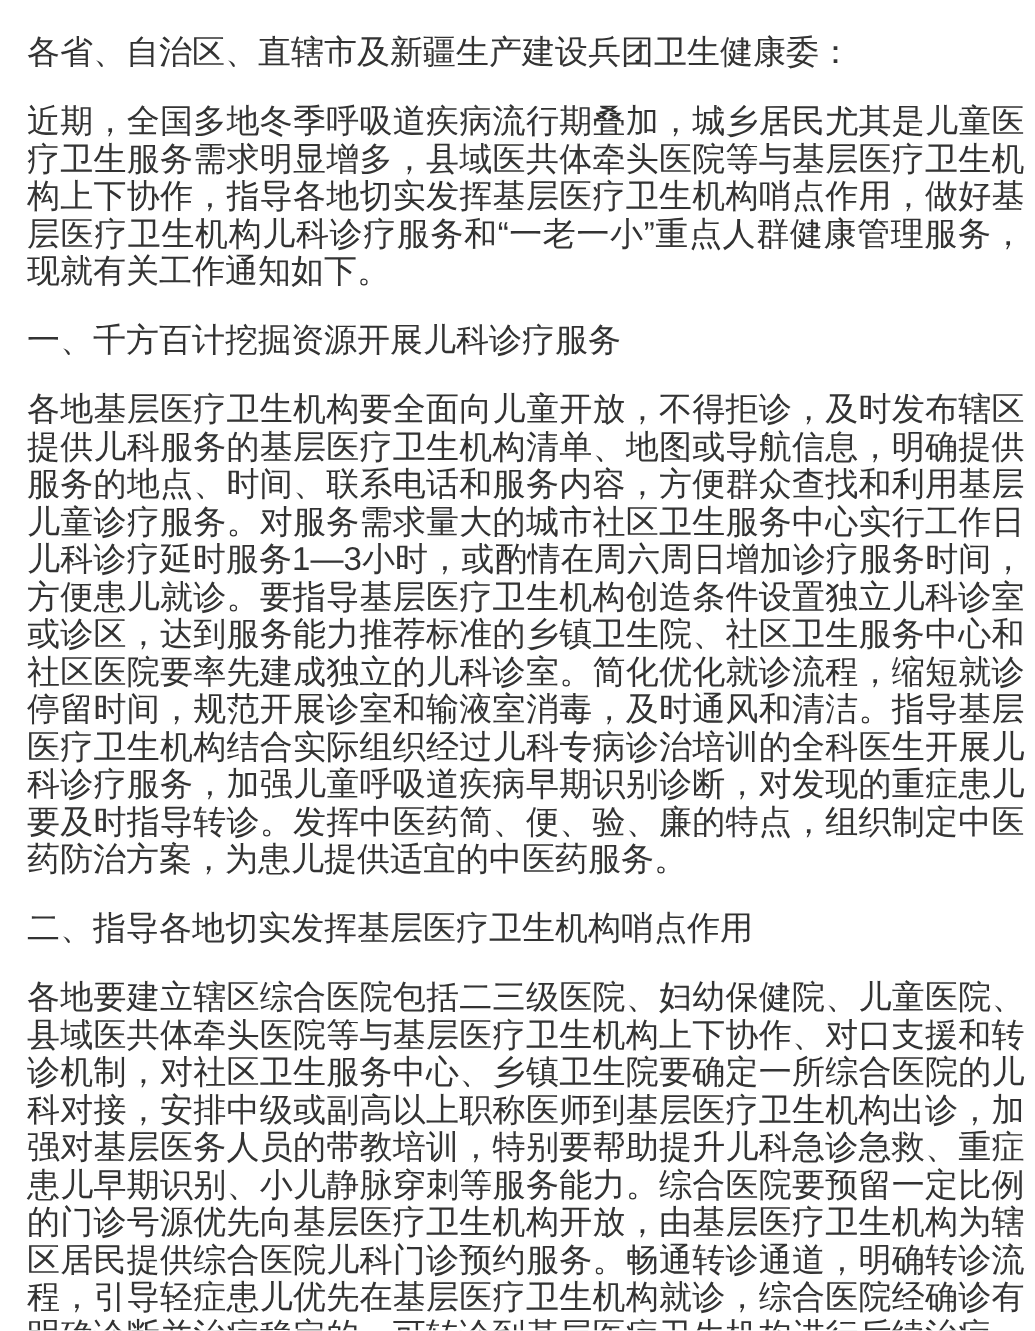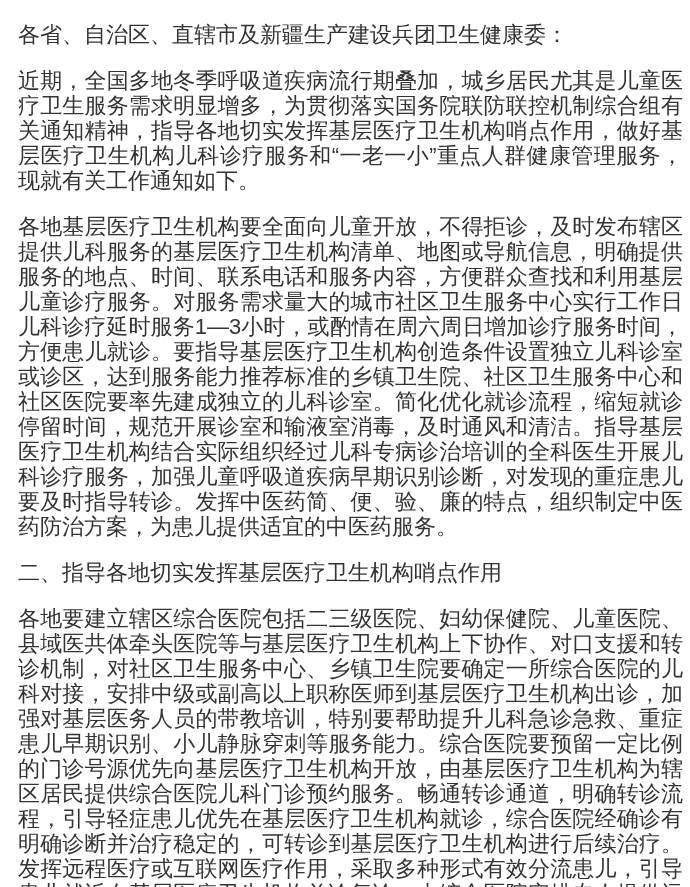--- a/index.html
+++ b/index.html
@@ -58,18 +58,19 @@
   }
   .content p { margin: 21px 0 0 0; }
   .content p:first-child { margin-top: 0; }
 </style>
 </head>
 <body>
 
 <div class="page">
   <div class="content">
       <p class="para salutation">各省、自治区、直辖市及新疆生产建设兵团卫生健康委：</p>
-      <p class="para body">近期，全国多地冬季呼吸道疾病流行期叠加，城乡居民尤其是儿童医疗卫生服务需求明显增多，为贯彻落实国务院联防联控机制综合组有关通知精神，指导各地切实发挥基层医疗卫生机构哨点作用，做好基层医疗卫生机构儿科诊疗服务和“一老一小”重点人群健康管理服务，现就有关工作通知如下。</p>
+      <p class="para body">近期，全国多地冬季呼吸道疾病流行期叠加，城乡居民尤其是儿童医疗卫生服务需求明显增多，县域医共体牵头医院等与基层医疗卫生机构上下协作，指导各地切实发挥基层医疗卫生机构哨点作用，做好基层医疗卫生机构儿科诊疗服务和“一老一小”重点人群健康管理服务，现就有关工作通知如下。</p>
+      <p class="para heading">一、千方百计挖掘资源开展儿科诊疗服务</p>
       <p class="para body">各地基层医疗卫生机构要全面向儿童开放，不得拒诊，及时发布辖区提供儿科服务的基层医疗卫生机构清单、地图或导航信息，明确提供服务的地点、时间、联系电话和服务内容，方便群众查找和利用基层儿童诊疗服务。对服务需求量大的城市社区卫生服务中心实行工作日儿科诊疗延时服务1—3小时，或酌情在周六周日增加诊疗服务时间，方便患儿就诊。要指导基层医疗卫生机构创造条件设置独立儿科诊室或诊区，达到服务能力推荐标准的乡镇卫生院、社区卫生服务中心和社区医院要率先建成独立的儿科诊室。简化优化就诊流程，缩短就诊停留时间，规范开展诊室和输液室消毒，及时通风和清洁。指导基层医疗卫生机构结合实际组织经过儿科专病诊治培训的全科医生开展儿科诊疗服务，加强儿童呼吸道疾病早期识别诊断，对发现的重症患儿要及时指导转诊。发挥中医药简、便、验、廉的特点，组织制定中医药防治方案，为患儿提供适宜的中医药服务。</p>
       <p class="para heading">二、指导各地切实发挥基层医疗卫生机构哨点作用</p>
       <p class="para body">各地要建立辖区综合医院包括二三级医院、妇幼保健院、儿童医院、县域医共体牵头医院等与基层医疗卫生机构上下协作、对口支援和转诊机制，对社区卫生服务中心、乡镇卫生院要确定一所综合医院的儿科对接，安排中级或副高以上职称医师到基层医疗卫生机构出诊，加强对基层医务人员的带教培训，特别要帮助提升儿科急诊急救、重症患儿早期识别、小儿静脉穿刺等服务能力。综合医院要预留一定比例的门诊号源优先向基层医疗卫生机构开放，由基层医疗卫生机构为辖区居民提供综合医院儿科门诊预约服务。畅通转诊通道，明确转诊流程，引导轻症患儿优先在基层医疗卫生机构就诊，综合医院经确诊有明确诊断并治疗稳定的，可转诊到基层医疗卫生机构进行后续治疗。发挥远程医疗或互联网医疗作用，采取多种形式有效分流患儿，引导患儿就近在基层医疗卫生机构首诊复诊，由综合医院安排专人提供远程医疗或网络问诊服务。</p>
     </div>
 </div>
 
 </body></html>

